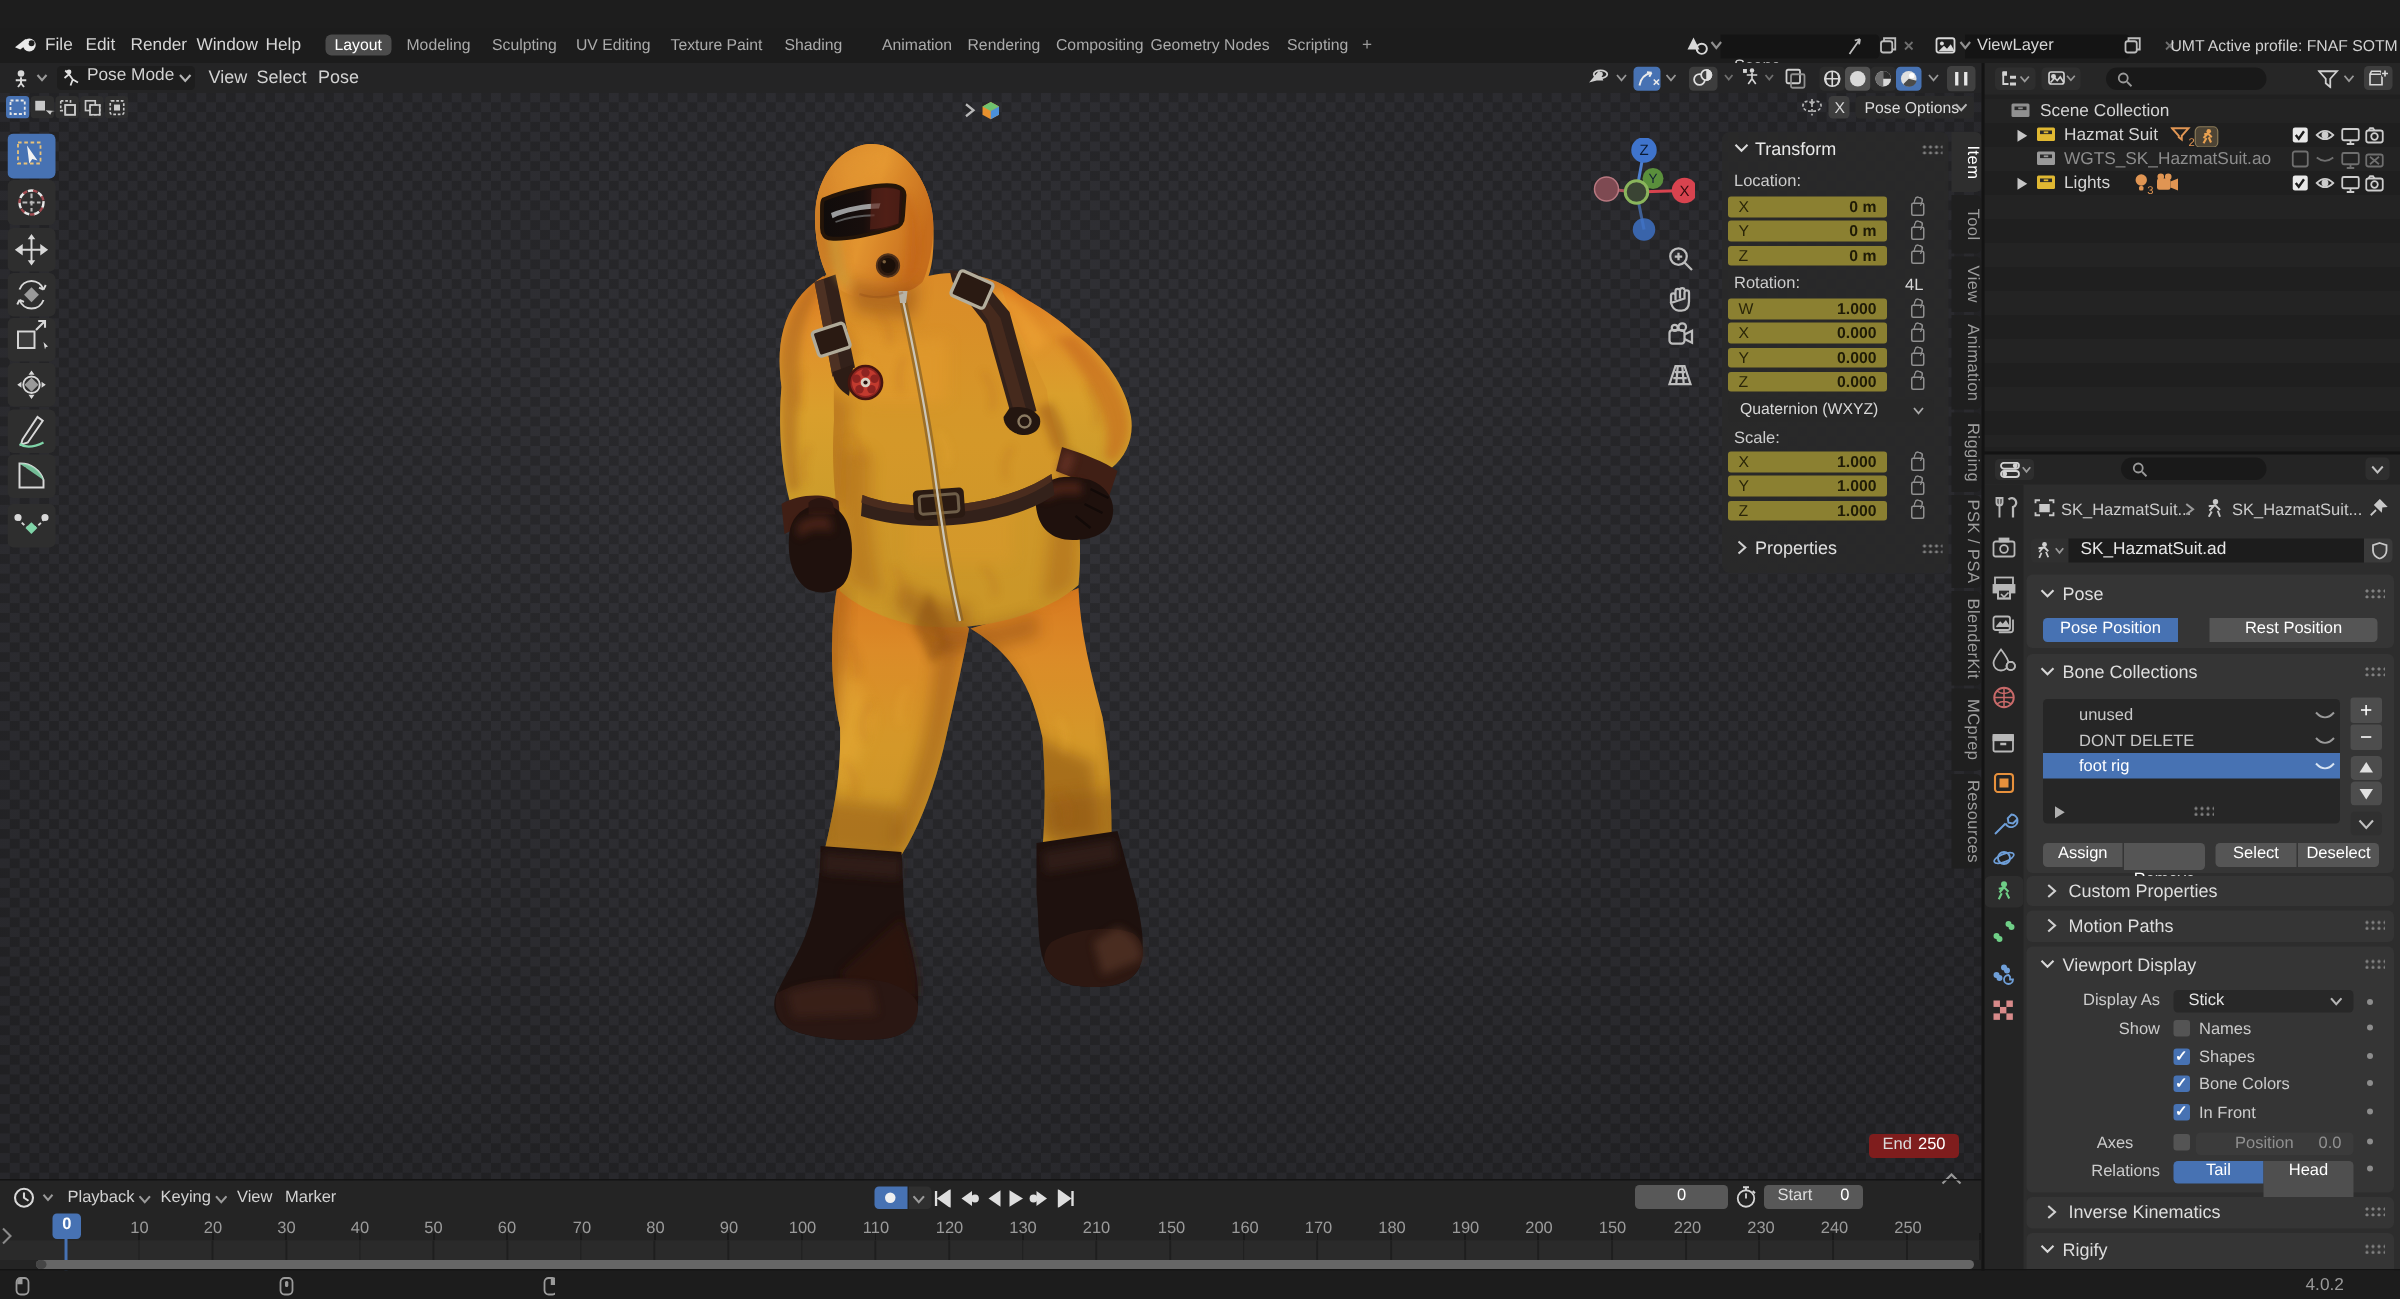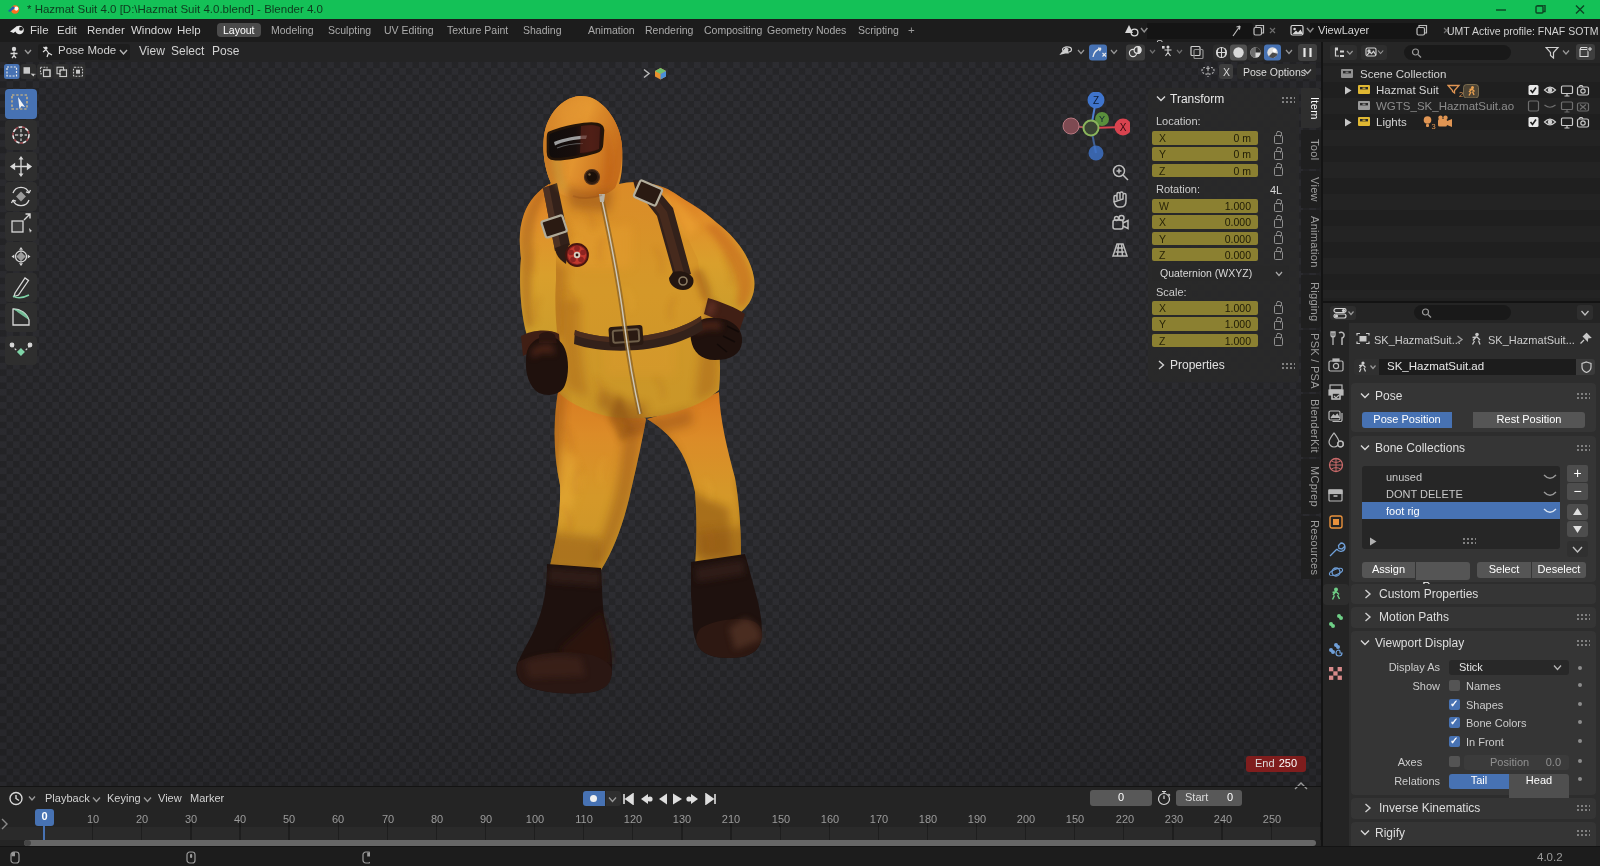--- a/index.html
+++ b/index.html
@@ -43,45 +43,31 @@
 #timeline { left:0; top:787px; width:1321px; height:60px; background:#242424; }
 #tlruler { left:0; top:808px; width:1321px; height:19px; background-color:#242424; background-image:repeating-linear-gradient(90deg, #191919 0 1.2px, rgba(0,0,0,0) 1.2px 49.1px); background-position:43px 14px; background-size:1321px 5px; background-repeat:no-repeat; }
 #tlchan { left:0; top:827px; width:1321px; height:13px; background-color:#2a2a2a; background-image:repeating-linear-gradient(90deg, #1e1e1e 0 1.2px, rgba(0,0,0,0) 1.2px 49.1px); background-position:43px 0; }
 #statusbar { left:0; top:847px; width:1600px; height:19px; background:#1c1c1c; }
 .fnum { position:absolute; top:813px; color:#9b9b9b; font-size:11px; transform:translateX(-50%); }
 
 .vdiv { position:absolute; background:#131313; }
 
 .tf { position:absolute; left:1152px; width:106px; height:13.5px; background:#8b8031; border-radius:2px; }
 .tf i { position:absolute; left:7px; top:1px; font-style:normal; color:#2a2508; font-size:10.5px; }
-.tf b { position:absolute; right:7px; top:1px; font-weight:normal; color:#1f1b06; font-size:10.5px; }
+.tf b { position:absolute; right:7px; top:1px; font-weight:bold; color:#1f1b06; font-size:10.5px; }
 .tf:after { content:""; position:absolute; left:122px; top:3.5px; width:7px; height:7px; border:1.2px solid #909090; border-radius:1.5px; }
 .tf:before { content:""; position:absolute; left:124px; top:-0.5px; width:3.6px; height:4.5px; border:1.2px solid #909090; border-bottom:none; border-radius:2.5px 2.5px 0 0; transform:rotate(18deg); }
 .ntab { position:absolute; left:1301px; width:20px; background:#1f1f1f; color:#9e9e9e; font-size:11px; border-radius:0 4px 4px 0; writing-mode:vertical-rl; text-align:center; letter-spacing:0.3px; }
 .ntab.act { background:#2e2e2e; color:#ffffff; }
 .orow { position:absolute; color:#d4d4d4; font-size:11.5px; }
 .grip { background-image:radial-gradient(#808080 1px, transparent 1.1px); background-size:4px 4px; width:14px; height:7px; }
 </style>
 </head>
 <body>
 <div id="stage">
-  <div id="titlebar" class="abs">
-      <span class="ttl">* Hazmat Suit 4.0 [D:\Hazmat Suit 4.0.blend] - Blender 4.0</span>
-    <svg class="abs" style="left:7px;top:3px" width="14" height="13" viewBox="0 0 14 13">
-        <circle cx="8" cy="6.5" r="4.2" fill="#ff7021"></circle>
-        <circle cx="9.3" cy="5.6" r="2.1" fill="#fff"></circle>
-        <path d="M1 8 L6 3 L8 5 L3 9 Z" fill="#1b63ab"></path>
-      </svg>
-    <svg class="abs" style="left:1495px;top:5px" width="100" height="10" viewBox="0 0 100 10" stroke="#0c4423" stroke-width="1.4" fill="none">
-        <path d="M1 5 H11"></path>
-        <rect x="41" y="1" width="7" height="7" rx="1"></rect>
-        <path d="M43 1 V0.1 H50 V6.5 H48"></path>
-        <path d="M81 0.5 L89 8.5 M89 0.5 L81 8.5"></path>
-      </svg>
-  </div>
   <div id="menubar" class="abs">
     <svg class="abs" style="left:10px;top:4px" width="16" height="14" viewBox="0 0 16 14">
         <circle cx="9.5" cy="7" r="4.3" fill="#e8e8e8"></circle>
         <circle cx="11" cy="5.8" r="2" fill="#1c1c1c"></circle>
         <path d="M0 8.5 L7 3 L9.5 5.5 L3.5 10 Z" fill="#e8e8e8"></path>
       </svg>
     <span class="mitem" style="left:30px">File</span>
     <span class="mitem" style="left:57px">Edit</span>
     <span class="mitem" style="left:87px">Render</span>
     <span class="mitem" style="left:131px">Window</span>

